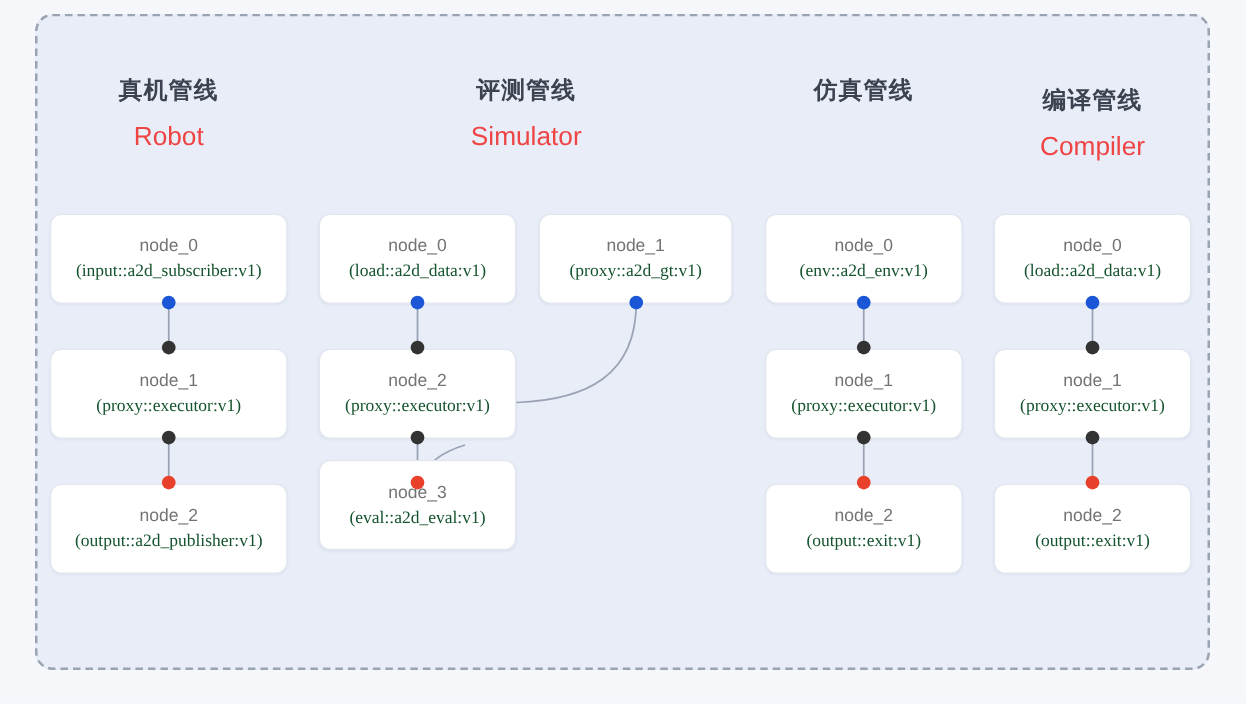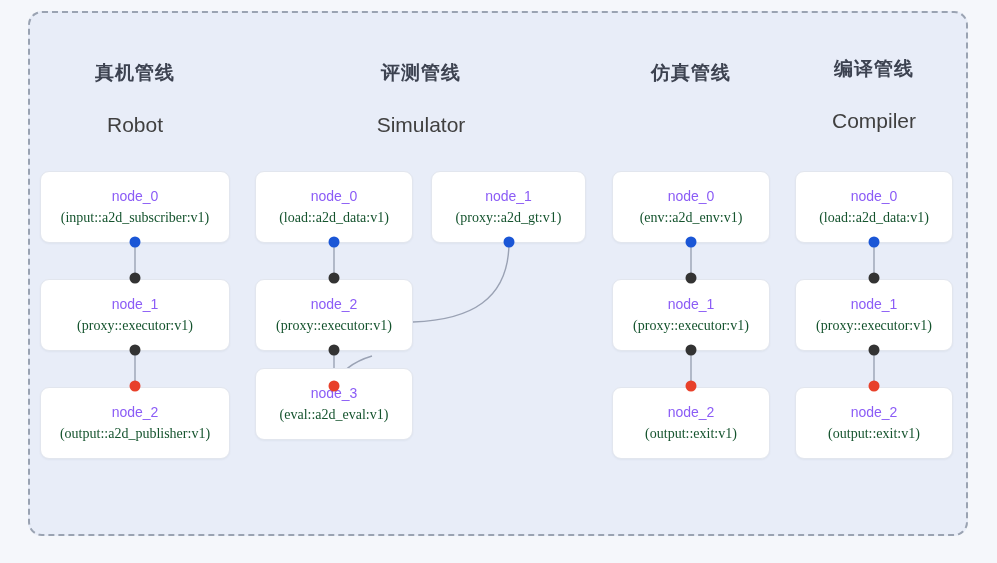--- a/index.html
+++ b/index.html
@@ -51,41 +51,41 @@
   }
   .col-head .cn {
     font-size: 19px;
     font-weight: bold;
     color: #3c4250;
     letter-spacing: 1px;
     line-height: 26px;
   }
   .col-head .en {
     font-size: 21px;
-    color: #404040;
+    color: #ef4444;
     line-height: 26px;
-    margin-top: 26px;
+    margin-top: 11px;
   }
 
   
   .node {
     position: absolute;
     box-sizing: border-box;
     background: #ffffff;
     border: 1px solid #e2e6ee;
     border-radius: 9px;
     display: flex;
     flex-direction: column;
     align-items: center;
     justify-content: center;
     box-shadow: 0 1px 2px rgba(40, 50, 80, 0.05);
   }
   .node .nname {
     font-size: 14px;
-    color: #8b5cf6;
+    color: #737373;
     line-height: 22px;
   }
   .node .nspec {
     font-size: 14px;
     color: #14532d;
     line-height: 22px;
     white-space: nowrap;
     font-family: Liberation Serif, serif;
   }
 
@@ -133,21 +133,21 @@
     <div class="cn">真机管线</div>
     <div class="en">Robot</div>
   </div>
   <div class="col-head" style="left:326px; top:60px; width:190px;">
     <div class="cn">评测管线</div>
     <div class="en">Simulator</div>
   </div>
   <div class="col-head" style="left:596px; top:60px; width:190px;">
     <div class="cn">仿真管线</div>
   </div>
-  <div class="col-head" style="left:779px; top:56px; width:190px;">
+  <div class="col-head" style="left:779px; top:68px; width:190px;">
     <div class="cn">编译管线</div>
     <div class="en">Compiler</div>
   </div>
 
   <div class="node" style="left:40px; top:171px; width:190px; height:72px;">
     <div class="nname">node_0</div>
     <div class="nspec">(input::a2d_subscriber:v1)</div>
   </div>
   <div class="node" style="left:40px; top:279px; width:190px; height:72px;">
     <div class="nname">node_1</div>

